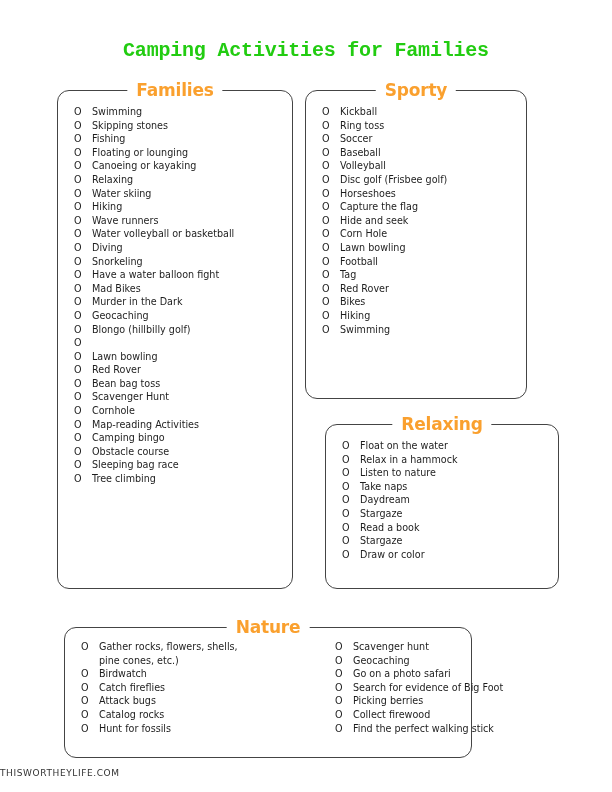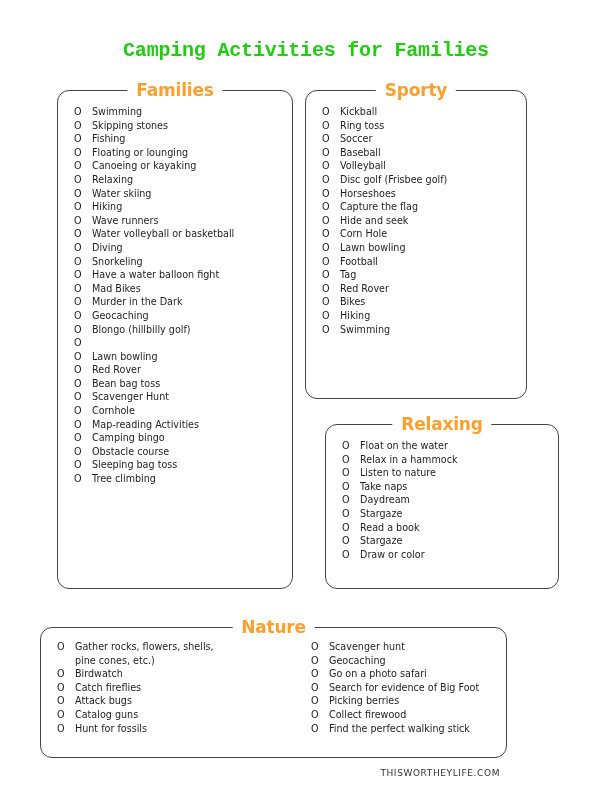--- a/index.html
+++ b/index.html
@@ -116,44 +116,44 @@
   #box-relaxing {
     left: 305px;
     top: 424px;
     width: 234px;
     height: 165px;
     margin-left: 20px;
   }
   #box-relaxing .list { left: 16px; top: 14px; }
 
   #box-nature {
-    left: 40px;
+    left: 64px;
     top: 627px;
-    width: 467px;
+    width: 408px;
     height: 131px;
   }
   #box-nature .nature-cols {
     position: absolute;
     left: 0; top: 12px;
     width: 479px;
     display: flex;
   }
   #box-nature .nature-col {
     box-sizing: border-box;
   }
   #box-nature .nature-col.left { width: 262px; padding-left: 16px; }
   #box-nature .nature-col.right { width: 217px; padding-left: 8px; }
 
   
   .footer {
     position: absolute;
     left: 0;
     top: 768px;
     width: 500px;
-    text-align: right;
+    text-align: left;
     font-family: "DejaVu Sans", sans-serif;
     font-size: 9px;
     letter-spacing: 0.6px;
     color: #333333;
   }
 </style>
 </head>
 <body>
 
 <div class="page">
@@ -261,21 +261,21 @@
         <li class="list-item">
           <span class="bullet">O</span>
           <span class="item-text">Camping bingo</span>
         </li>
         <li class="list-item">
           <span class="bullet">O</span>
           <span class="item-text">Obstacle course</span>
         </li>
         <li class="list-item">
           <span class="bullet">O</span>
-          <span class="item-text">Sleeping bag toss</span>
+          <span class="item-text">Sleeping bag race</span>
         </li>
         <li class="list-item">
           <span class="bullet">O</span>
           <span class="item-text">Tree climbing</span>
         </li>
       </ul>
   </section>
 
   <section class="box" id="box-sporty">
     <div class="box-legend legend-center">Sporty</div>
@@ -410,21 +410,21 @@
             <li class="list-item">
               <span class="bullet">O</span>
               <span class="item-text">Catch fireflies</span>
             </li>
             <li class="list-item">
               <span class="bullet">O</span>
               <span class="item-text">Attack bugs</span>
             </li>
             <li class="list-item">
               <span class="bullet">O</span>
-              <span class="item-text">Catalog guns</span>
+              <span class="item-text">Catalog rocks</span>
             </li>
             <li class="list-item">
               <span class="bullet">O</span>
               <span class="item-text">Hunt for fossils</span>
             </li>
           </ul>
       </div>
       <div class="nature-col right">
         <ul class="list" style="position:relative;">
             <li class="list-item">

